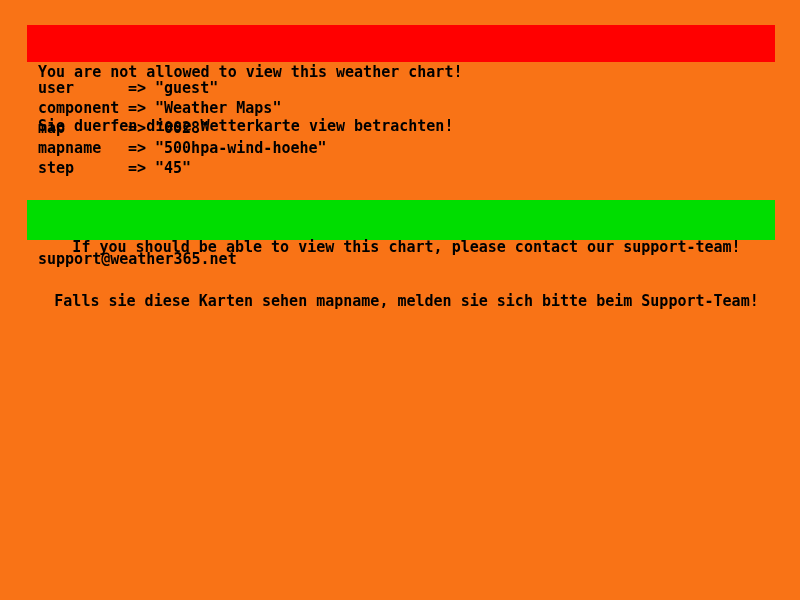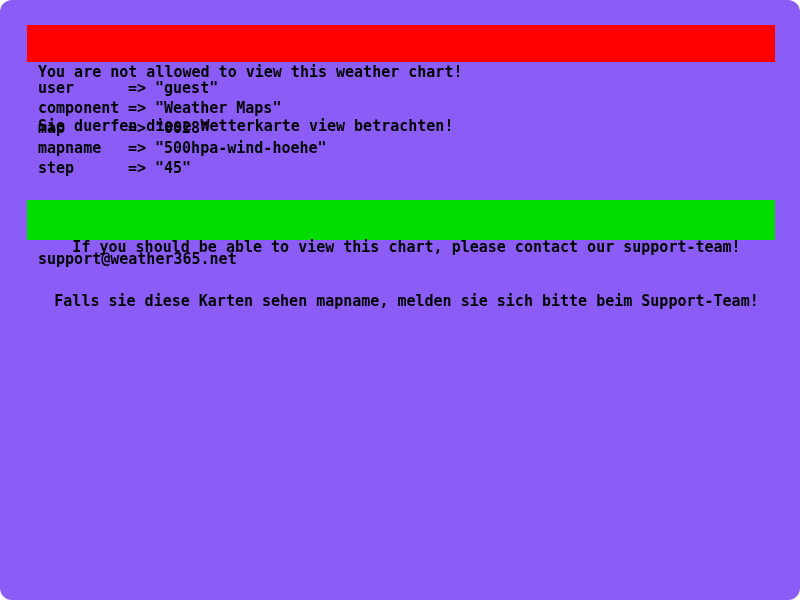--- a/index.html
+++ b/index.html
@@ -4,27 +4,26 @@
 <style>
   html, body {
     margin: 0;
     padding: 0;
     background: #ffffff;
   }
   .screen {
     position: relative;
     width: 800px;
     height: 600px;
-    background: #8b5cf6;
+    background: #f97316;
     overflow: hidden;
     font-family: "DejaVu Sans Mono", "Liberation Mono", monospace;
     font-weight: bold;
     font-size: 15px;
     color: #000000;
-    border-radius: 12px;
   }
   .banner {
     position: absolute;
     left: 27px;
     width: 748px;
     box-sizing: border-box;
     padding: 2px 0 0 11px;
     line-height: 18px;
     white-space: pre;
   }

